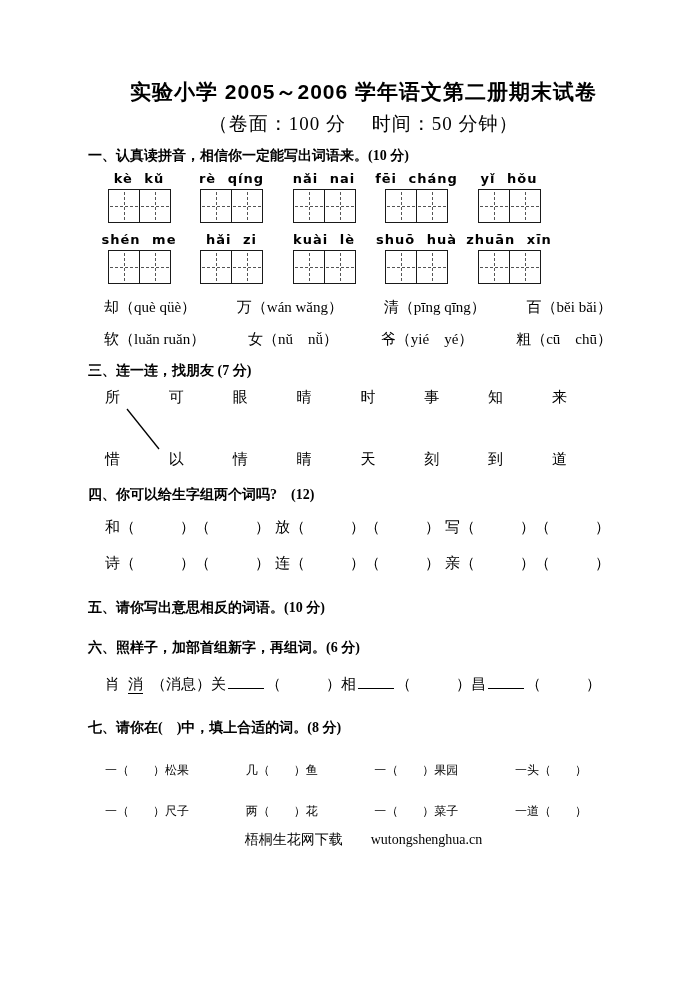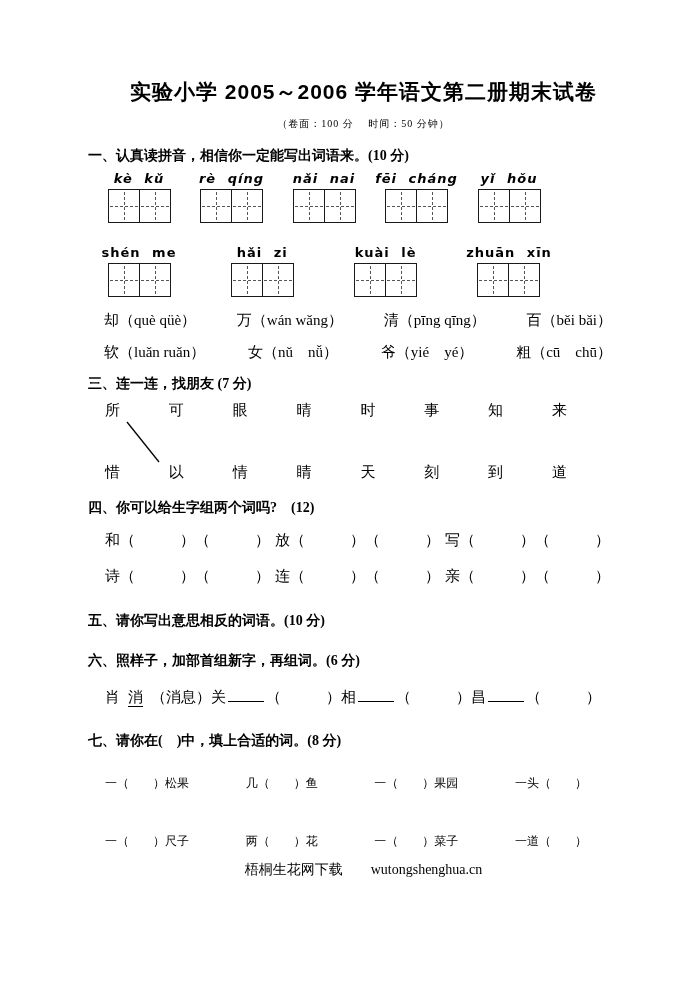--- a/index.html
+++ b/index.html
@@ -17,35 +17,35 @@
   .title {
     text-align:center;
     font-family:"Liberation Sans", sans-serif;
     font-weight:700;
     font-size:21px;
     letter-spacing:1px;
     line-height:27px;
   }
   .subtitle {
     text-align:center;
-    font-size:10px;
+    font-size:19px;
     letter-spacing:1px;
     margin-top:9px;
     line-height:19px;
   }
 
   .heading { font-size:14px; line-height:18px;font-weight:bold; }
 
   
   .pinyin-row {
     display:flex; justify-content:space-between;
     width:452px; margin-left:10px;
   }
-  .pinyin-row.first { margin-top:6px;font-style:italic; }
-  .pinyin-row.second { margin-top:22px; }
+  .pinyin-row.first { margin-top:6px; }
+  .pinyin-row.second { margin-top:9px; }
   .pinyin-item { display:flex; flex-direction:column; align-items:center; row-gap:3px; width:82px; }
   .pinyin {
     font-family:"DejaVu Sans", sans-serif;
     font-size:13px; font-weight:600;
     letter-spacing:1px; word-spacing:6px;
     white-space:nowrap; line-height:15px;
   }
   .tianbox { display:flex; width:63px; height:34px; border:1.6px solid #1a1a1a; }
   .tiancell { flex:1; position:relative; }
   .tiancell + .tiancell { border-left:1.6px solid #1a1a1a; }
@@ -76,21 +76,21 @@
   .s5-row { display:flex; justify-content:space-between; width:462px; margin-left:17px; font-size:15px; line-height:20px; white-space:nowrap; margin-top:16px; }
 
   .s6-row { display:flex; justify-content:space-between; align-items:baseline; width:482px; margin-left:17px; font-size:15px; line-height:20px; white-space:nowrap; margin-top:17px; }
   .s6-example { display:inline-flex; column-gap:8px; }
   .u { text-decoration:underline; text-underline-offset:4px; }
   .s6-item { display:inline-flex; align-items:baseline; }
   .blank { display:inline-block; width:36px; height:13px; border-bottom:1.2px solid #000; margin:0 2px; }
 
   .s7-row { display:flex; justify-content:space-between; width:482px; margin-left:17px; font-size:12px; line-height:20px; white-space:nowrap; }
   .s7-row.first { margin-top:23px; }
-  .s7-row.second { margin-top:38px; }
+  .s7-row.second { margin-top:21px; }
 
   .footer { display:flex; justify-content:center; column-gap:28px; margin-top:10px; font-size:14px; line-height:18px; }
 
   
   .mt-s1 { margin-top:14px; }
   .mt-s2 { margin-top:17px; }
   .mt-s3 { margin-top:13px; }
   .mt-s4 { margin-top:17px; }
   .mt-s5 { margin-top:26px; }
   .mt-s6 { margin-top:22px; }
@@ -161,20 +161,27 @@
         </div>
       </div>
       <div class="pinyin-item">
         <div class="pinyin">kuài lè</div>
         <div class="tianbox">
           <div class="tiancell"></div>
           <div class="tiancell"></div>
         </div>
       </div>
       <div class="pinyin-item">
+        <div class="pinyin">shuō huà</div>
+        <div class="tianbox">
+          <div class="tiancell"></div>
+          <div class="tiancell"></div>
+        </div>
+      </div>
+      <div class="pinyin-item">
         <div class="pinyin">zhuān xīn</div>
         <div class="tianbox">
           <div class="tiancell"></div>
           <div class="tiancell"></div>
         </div>
       </div>
     </div>
 
     <div class="s2-row first">
       <span>却（què qüè）</span>

